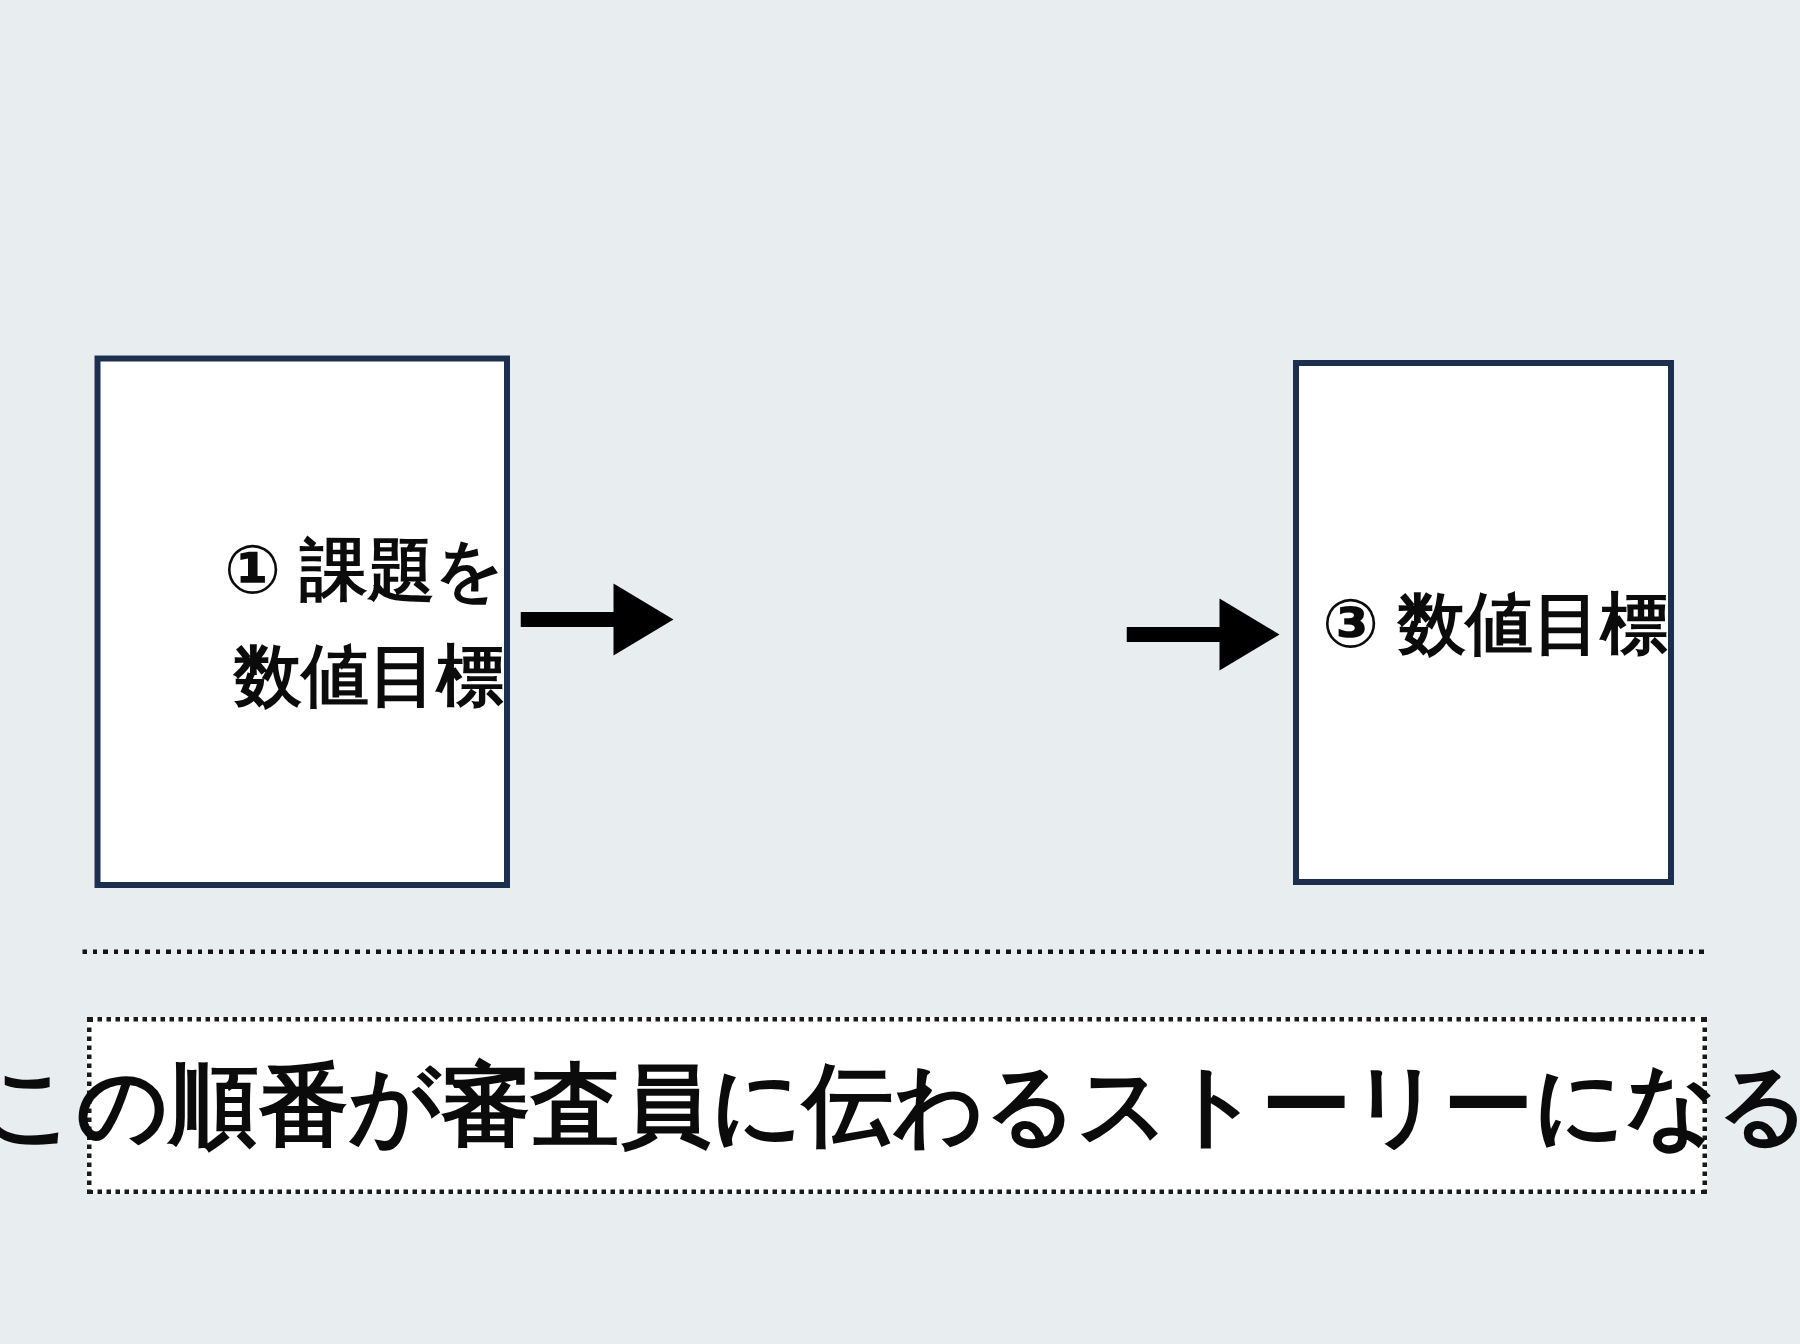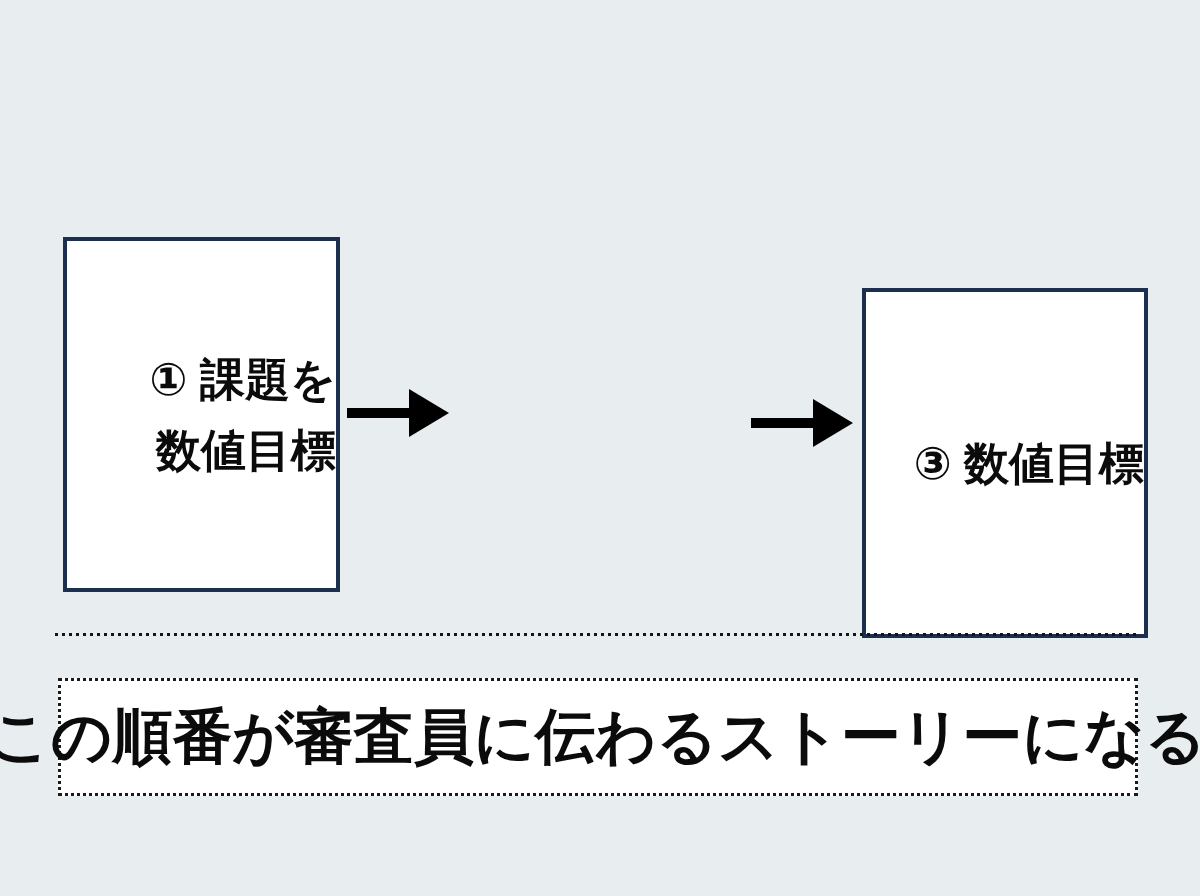--- a/index.html
+++ b/index.html
@@ -28,21 +28,21 @@
   }
   .step-box .line {
     font-size: 45px;
     line-height: 71px;
     font-weight: 700;
     color: #0b0b0b;
     white-space: nowrap;
   }
   #step-box-1 { left: 63px;  top: 237px; width: 277px; height: 355px; }
   #step-box-2 { left: 462px; top: 239px; width: 278px; height: 351px; padding-top: 26px; }
-  #step-box-3 { left: 862px; top: 240px; width: 286px; height: 350px; margin-top: 48px; }
+  #step-box-3 { left: 862px; top: 240px; width: 254px; height: 350px; }
   .arrow {
     position: absolute;
     width: 102px;
     height: 56px;
   }
   #arrow-1 { left: 347px; top: 385px; }
   #arrow-2 { left: 751px; top: 395px; }
   .dotted-divider {
     position: absolute;
     left: 55px;

